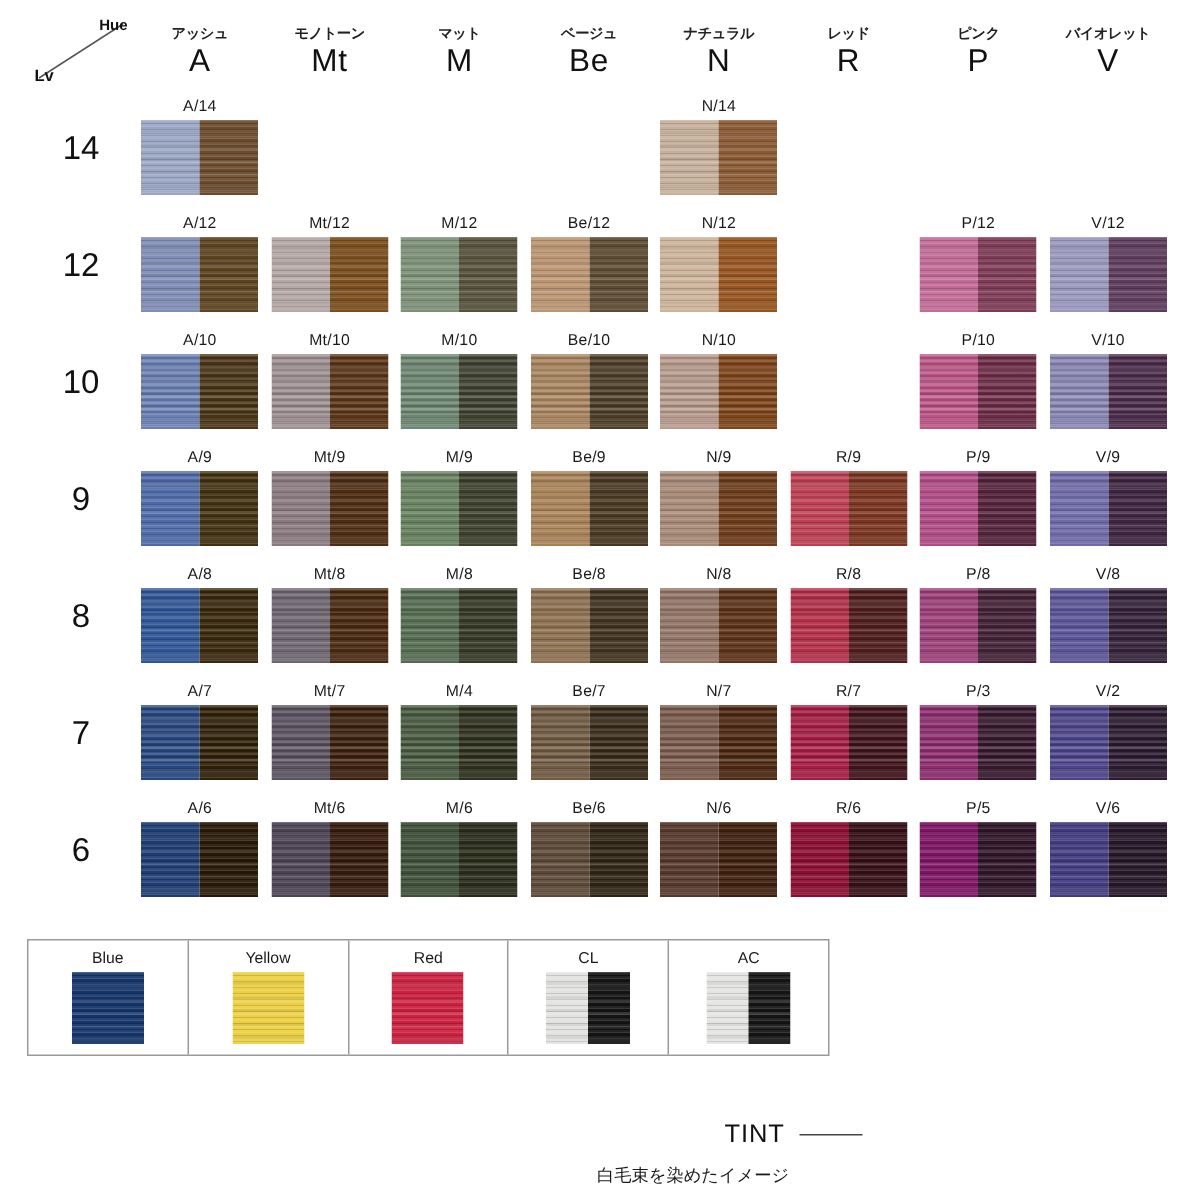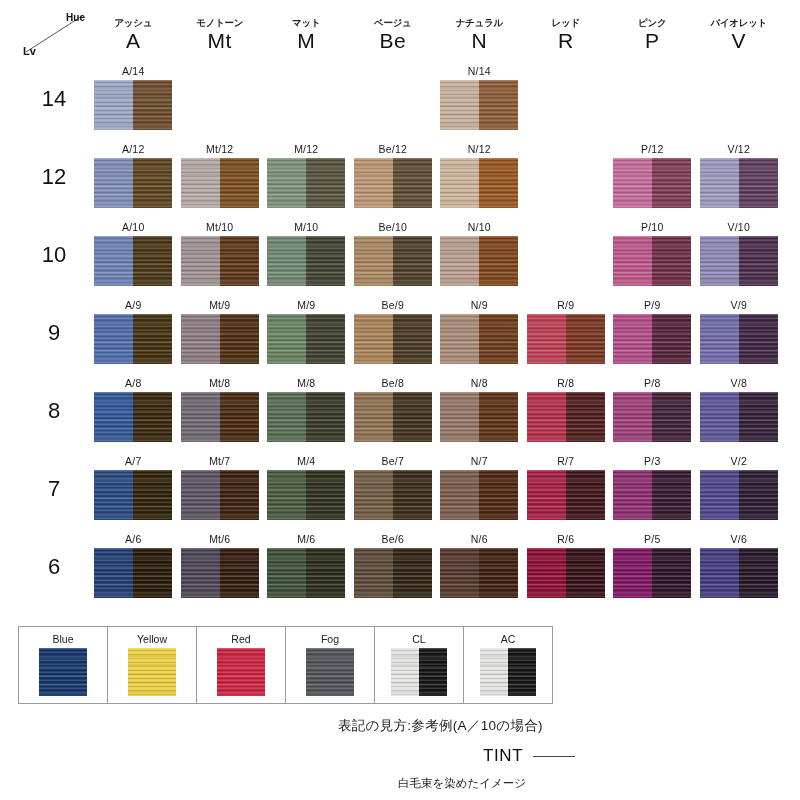--- a/index.html
+++ b/index.html
@@ -783,28 +783,20 @@
       </div>
       <div class="base-cell">
         <div class="base-lbl">Red</div>
         <div class="base-swatch full">
           <div class="half" style="background: rgb(203, 32, 63);"></div>
           <div class="strand"></div>
           <div class="strand2"></div>
         </div>
       </div>
       <div class="base-cell">
-        <div class="base-lbl">Fog</div>
-        <div class="base-swatch full">
-          <div class="half" style="background: rgb(78, 82, 87);"></div>
-          <div class="strand"></div>
-          <div class="strand2"></div>
-        </div>
-      </div>
-      <div class="base-cell">
         <div class="base-lbl">CL</div>
         <div class="base-swatch split">
           <div class="half l" style="background: rgb(226, 226, 224);"></div>
           <div class="half r" style="background: rgb(20, 20, 20);"></div>
           <div class="strand"></div>
           <div class="strand2"></div>
         </div>
       </div>
       <div class="base-cell">
         <div class="base-lbl">AC</div>
@@ -812,21 +804,20 @@
           <div class="half l" style="background: rgb(228, 228, 226);"></div>
           <div class="half r" style="background: rgb(20, 20, 20);"></div>
           <div class="strand"></div>
           <div class="strand2"></div>
         </div>
       </div>
     </div>
 
   <div id="legend">
 
-    <div id="legend-howto">表記の見方:参考例(A／10の場合)</div>
 
 
     <div class="lg-leader" style="left:533px; top:56px; width:42px;"></div>
     <span class="lg-big" id="tint-label" style="left:483px; top:46px;">TINT</span>
     <span class="lg-sub" id="tint-sub" style="left:398px; top:76px;">白毛束を染めたイメージ</span>
   </div>
 
 </div>
 
 </body></html>

